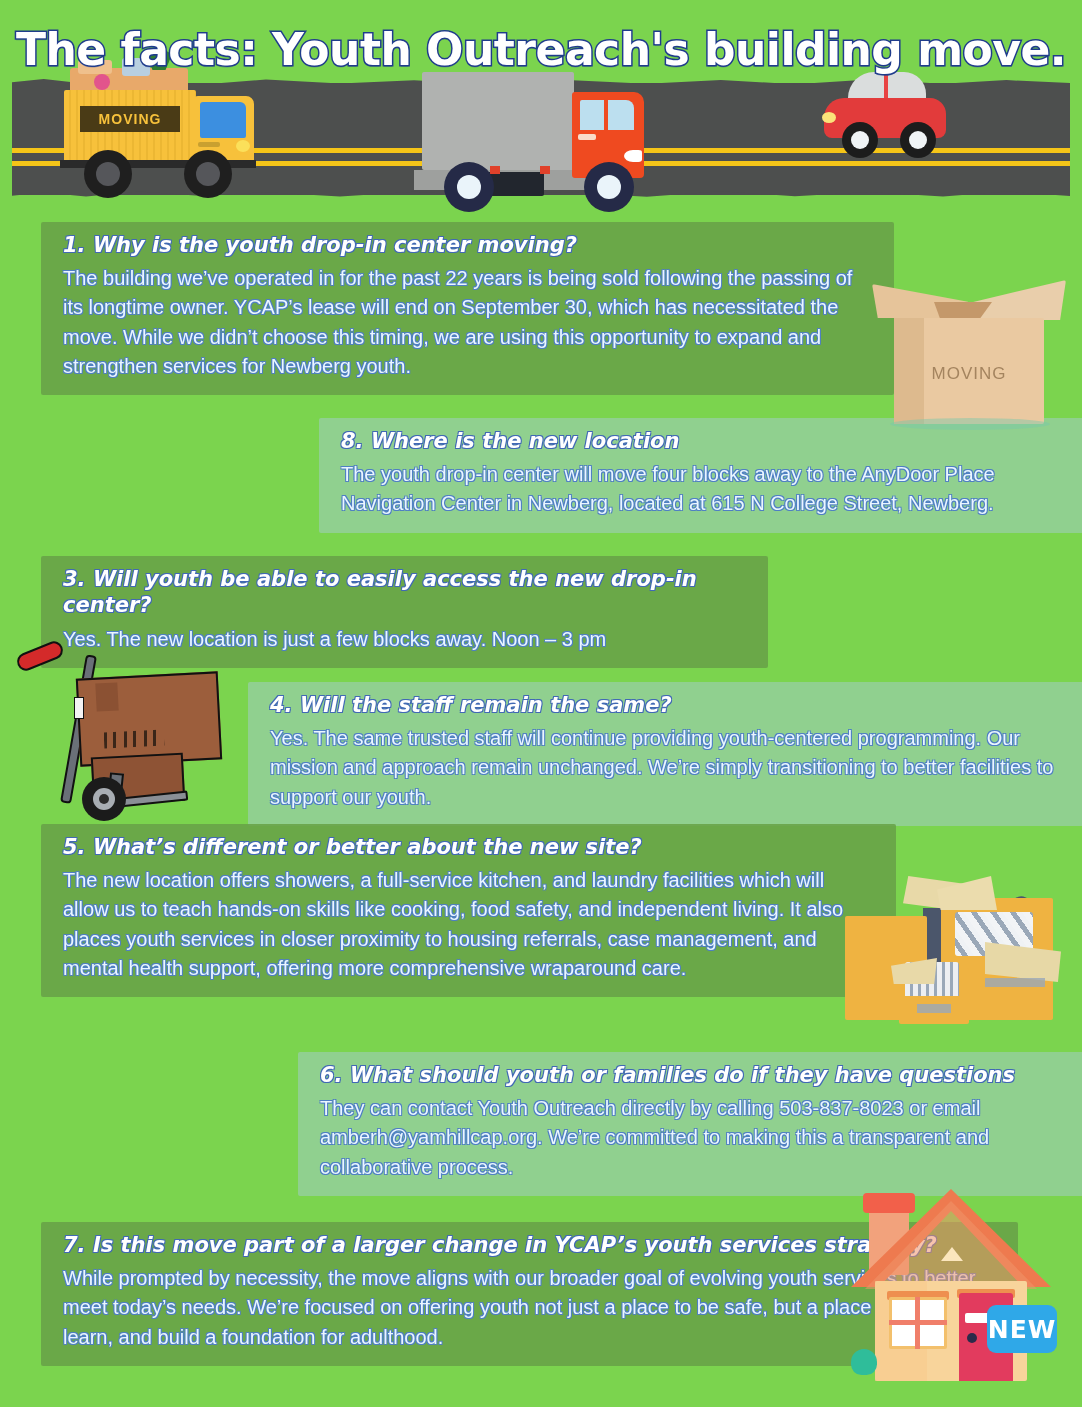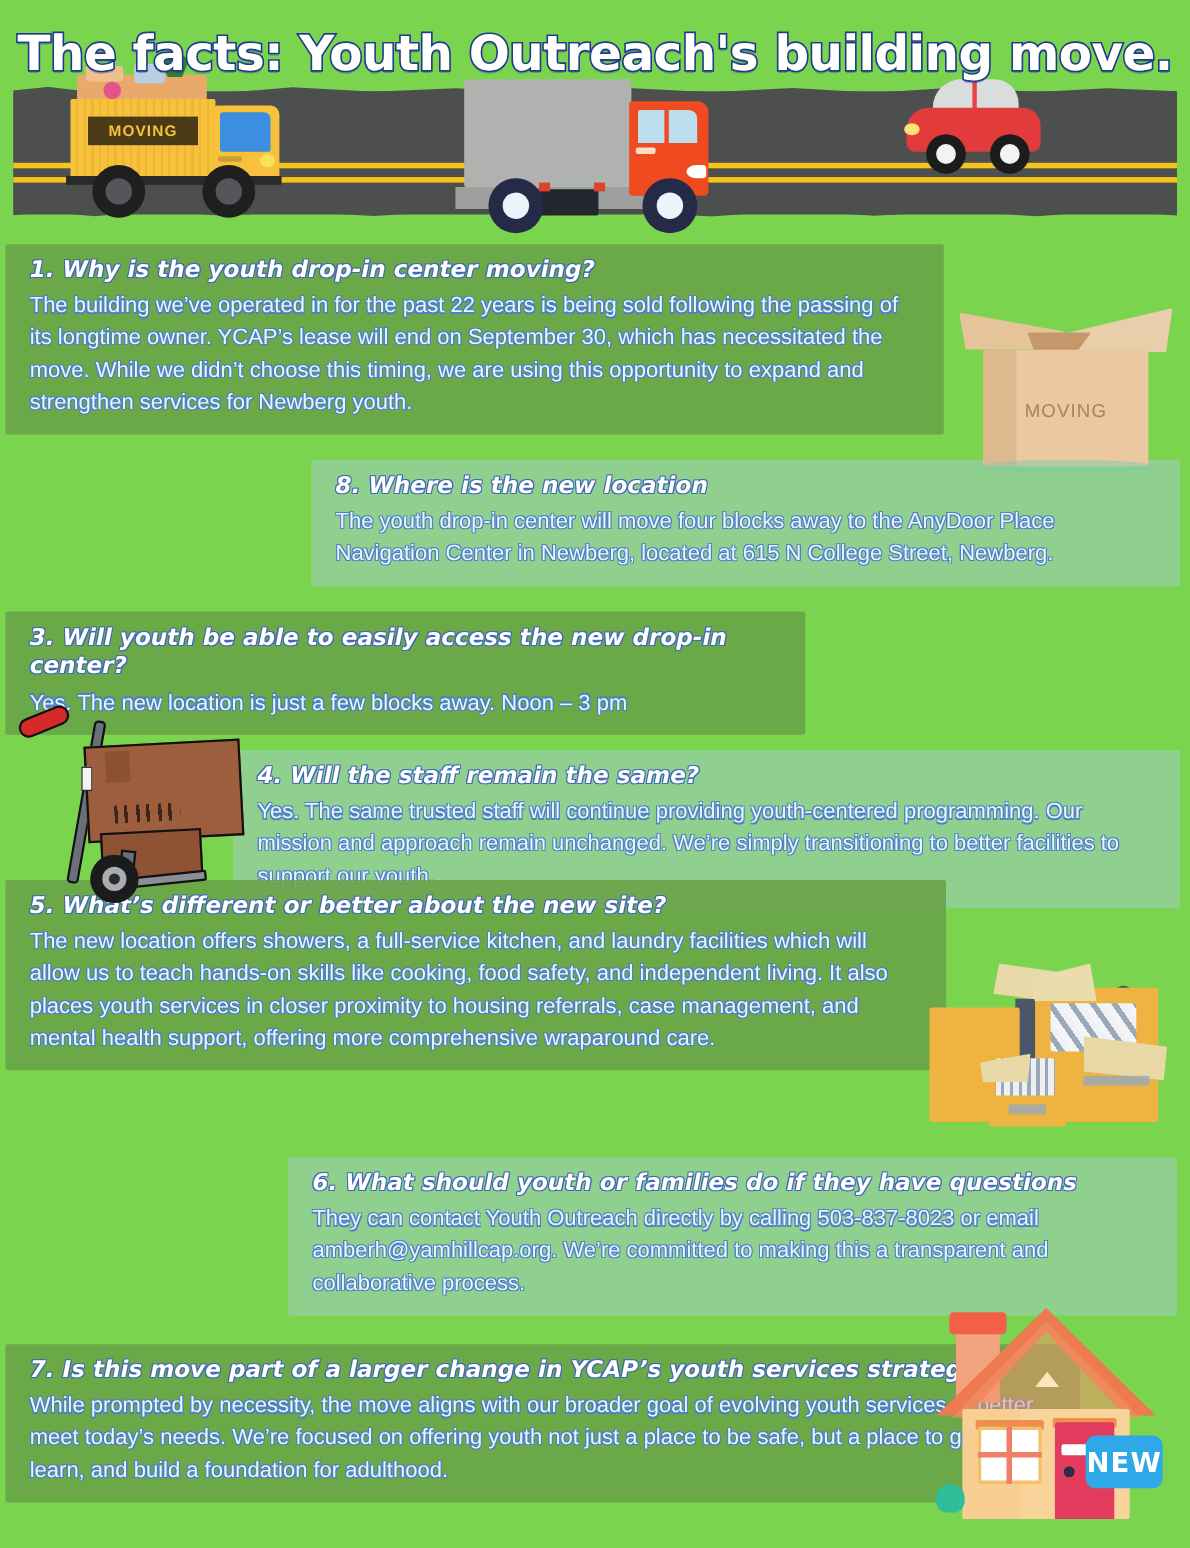--- a/index.html
+++ b/index.html
@@ -124,20 +124,21 @@
     z-index: 6;
     white-space: nowrap;
   }
 
   
   .panel {
     position: absolute;
     padding: 10px 22px 14px 22px;
     border-radius: 2px;
     z-index: 3;
+    margin-left: 36px;
   }
   .panel .q {
     font-size: 21px;
     font-weight: bold;
     font-style: italic;
     color: #FFFFFF;
     font-family: "DejaVu Sans", sans-serif;
     text-shadow: -1px -1px 0 #4169b5, 1px -1px 0 #4169b5, -1px 1px 0 #4169b5, 1px 1px 0 #4169b5;
     margin-bottom: 6px;
     line-height: 1.25;
@@ -150,21 +151,21 @@
     text-shadow: -1px -1px 0 #4f7fc4, 1px -1px 0 #4f7fc4, -1px 1px 0 #4f7fc4, 1px 1px 0 #4f7fc4;
   }
 
   .dark-panel  { background: rgba(104,162,72,0.88); }
   .light-panel { background: rgba(150,206,160,0.80); }
 
   #panel-1 { left: 5px;   top: 222px;  width: 853px; }
   #panel-2 { left: 283px; top: 418px;  width: 790px; }
   #panel-3 { left: 5px;   top: 556px;  width: 727px; }
   #panel-4 { left: 212px; top: 682px;  width: 861px; }
-  #panel-5 { left: 5px;   top: 800px;  width: 855px; }
+  #panel-5 { left: 5px;   top: 824px;  width: 855px; }
   #panel-6 { left: 262px; top: 1052px; width: 808px; }
   #panel-7 { left: 5px;   top: 1222px; width: 977px; }
 
   
 
   
   .box-moving { position:absolute; left:872px; top:276px; width:198px; height:152px; z-index:4;}
   .bm-flapL { position:absolute; left:0px; top:8px; width:96px; height:34px; background:#E6C49A;
               clip-path: polygon(0 0, 100% 52%, 100% 100%, 6% 100%); border-radius:3px;}
   .bm-flapR { position:absolute; left:96px; top:4px; width:98px; height:40px; background:#E9CEAB;

